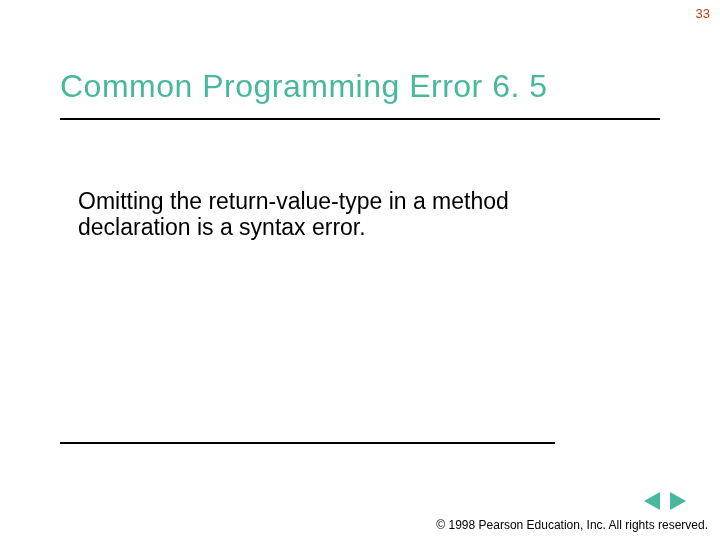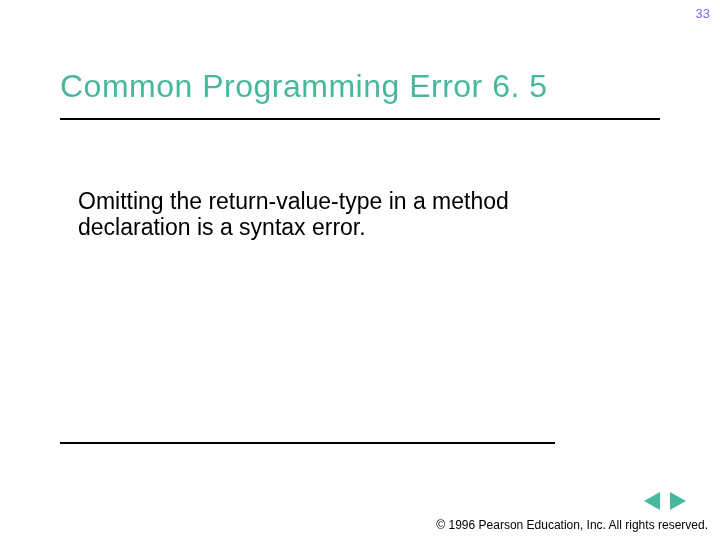--- a/index.html
+++ b/index.html
@@ -14,21 +14,21 @@
       font-family: "Times New Roman", Times, serif;
       position: relative;
       overflow: hidden;
     }
     .page-number {
       position: absolute;
       top: 6px;
       right: 10px;
       font-family: Arial, Helvetica, sans-serif;
       font-size: 13px;
-      color: #8b5cf6;
+      color: #c2410c;
     }
     .title {
       position: absolute;
       top: 68px;
       left: 60px;
       font-family: Arial, Helvetica, sans-serif;
       font-size: 32px;
       font-weight: normal;
       color: #47b89b;
       letter-spacing: 0.5px;
@@ -100,13 +100,13 @@
 
 <p class="body-text">Omitting the return-value-type in a method declaration is a syntax error.</p>
 
 <div class="hr-bottom"></div>
 
 <div class="nav-buttons">
   <div class="nav-btn nav-prev"></div>
   <div class="nav-btn nav-next"></div>
 </div>
 
-<div class="copyright">© 1996 Pearson Education, Inc.  All rights reserved.</div>
+<div class="copyright">© 1998 Pearson Education, Inc.  All rights reserved.</div>
 
 </body></html>

